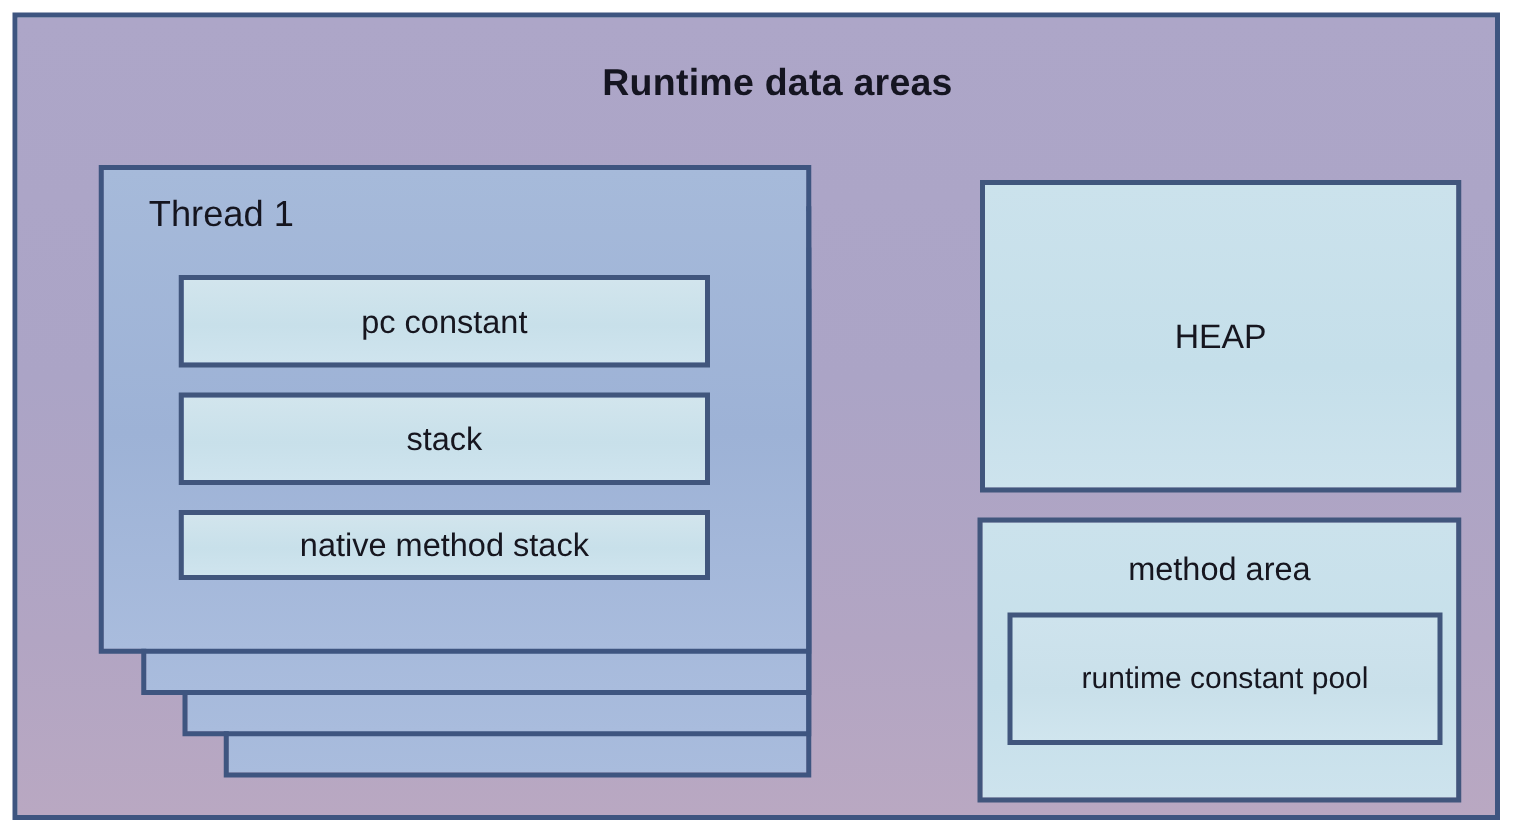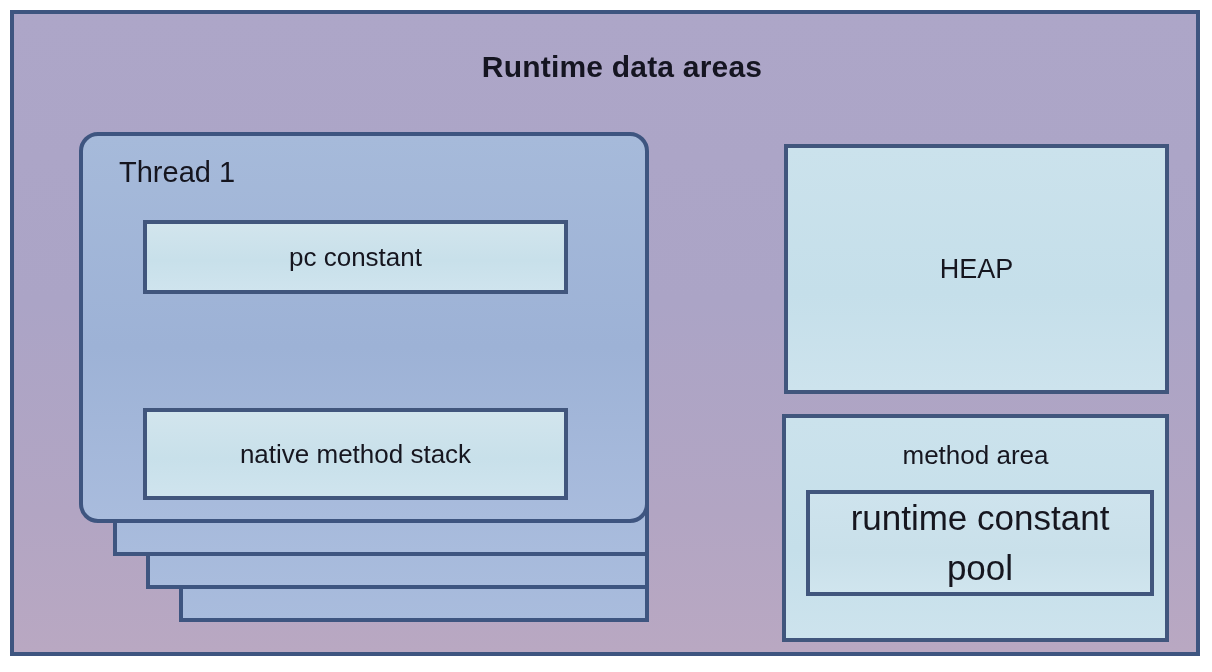--- a/index.html
+++ b/index.html
@@ -63,21 +63,21 @@
   .thread-card {
     position: absolute;
     box-sizing: border-box;
     border: 4px solid #3e5580;
     background: linear-gradient(180deg, #a6bada 0%, #9db2d6 55%, #a9bcdd 100%);
   }
 
   .thread-card.shadow-3 { left: 100px; top: 99px; width: 470px; height: 391px; }
   .thread-card.shadow-2 { left: 67px;  top: 66px; width: 503px; height: 391px; }
   .thread-card.shadow-1 { left: 34px;  top: 33px; width: 536px; height: 391px; }
-  .thread-card.front    { left: 0px;   top: 0px;  width: 570px; height: 391px; border-radius: 19px; }
+  .thread-card.front    { left: 0px;   top: 0px;  width: 570px; height: 391px; }
 
   .thread-label {
     position: absolute;
     left: 36px;
     top: 20px;
     font-size: 29px;
     color: #15151f;
     white-space: nowrap;
   }
 
@@ -91,21 +91,21 @@
     align-items: center;
     justify-content: center;
     text-align: center;
     font-size: 26px;
     color: #16161f;
     line-height: 1.18;
   }
 
   .mem-box.pc-register      { left: 60px; top: 84px;  width: 425px; height: 74px; }
   .mem-box.stack            { left: 60px; top: 178px; width: 425px; height: 74px; }
-  .mem-box.native-stack     { left: 60px; top: 272px; width: 425px; height: 92px; }
+  .mem-box.native-stack     { left: 60px; top: 272px; width: 425px; height: 56px; }
 
   
   .heap-box {
     position: absolute;
     left: 770px;
     top: 130px;
     width: 385px;
     height: 250px;
     box-sizing: border-box;
     border: 4px solid #41567d;
@@ -145,21 +145,21 @@
     top: 72px;
     width: 348px;
     height: 106px;
     box-sizing: border-box;
     border: 4px solid #41567d;
     background: linear-gradient(180deg, #cee3ed 0%, #c9e0ea 60%, #d0e5ee 100%);
     display: flex;
     align-items: center;
     justify-content: center;
     text-align: center;
-    font-size: 35px;
+    font-size: 24px;
     color: #16161f;
     line-height: 1.42;
     padding: 0 6px;
   }
 </style>
 </head>
 <body>
 
 <div id="canvas">
 
@@ -172,20 +172,21 @@
       <div class="thread-card shadow-3"></div>
       <div class="thread-card shadow-2"></div>
       <div class="thread-card shadow-1"></div>
 
       <div class="thread-card front">
 
         <div class="thread-label">Thread 1</div>
 
         <div class="mem-box pc-register">pc constant</div>
 
+        <div class="mem-box stack">stack</div>
 
         <div class="mem-box native-stack">native method stack</div>
 
       </div>
     </div>
 
     <div class="heap-box">HEAP</div>
 
     <div class="method-area-box">
       <div class="method-area-label">method area</div>

